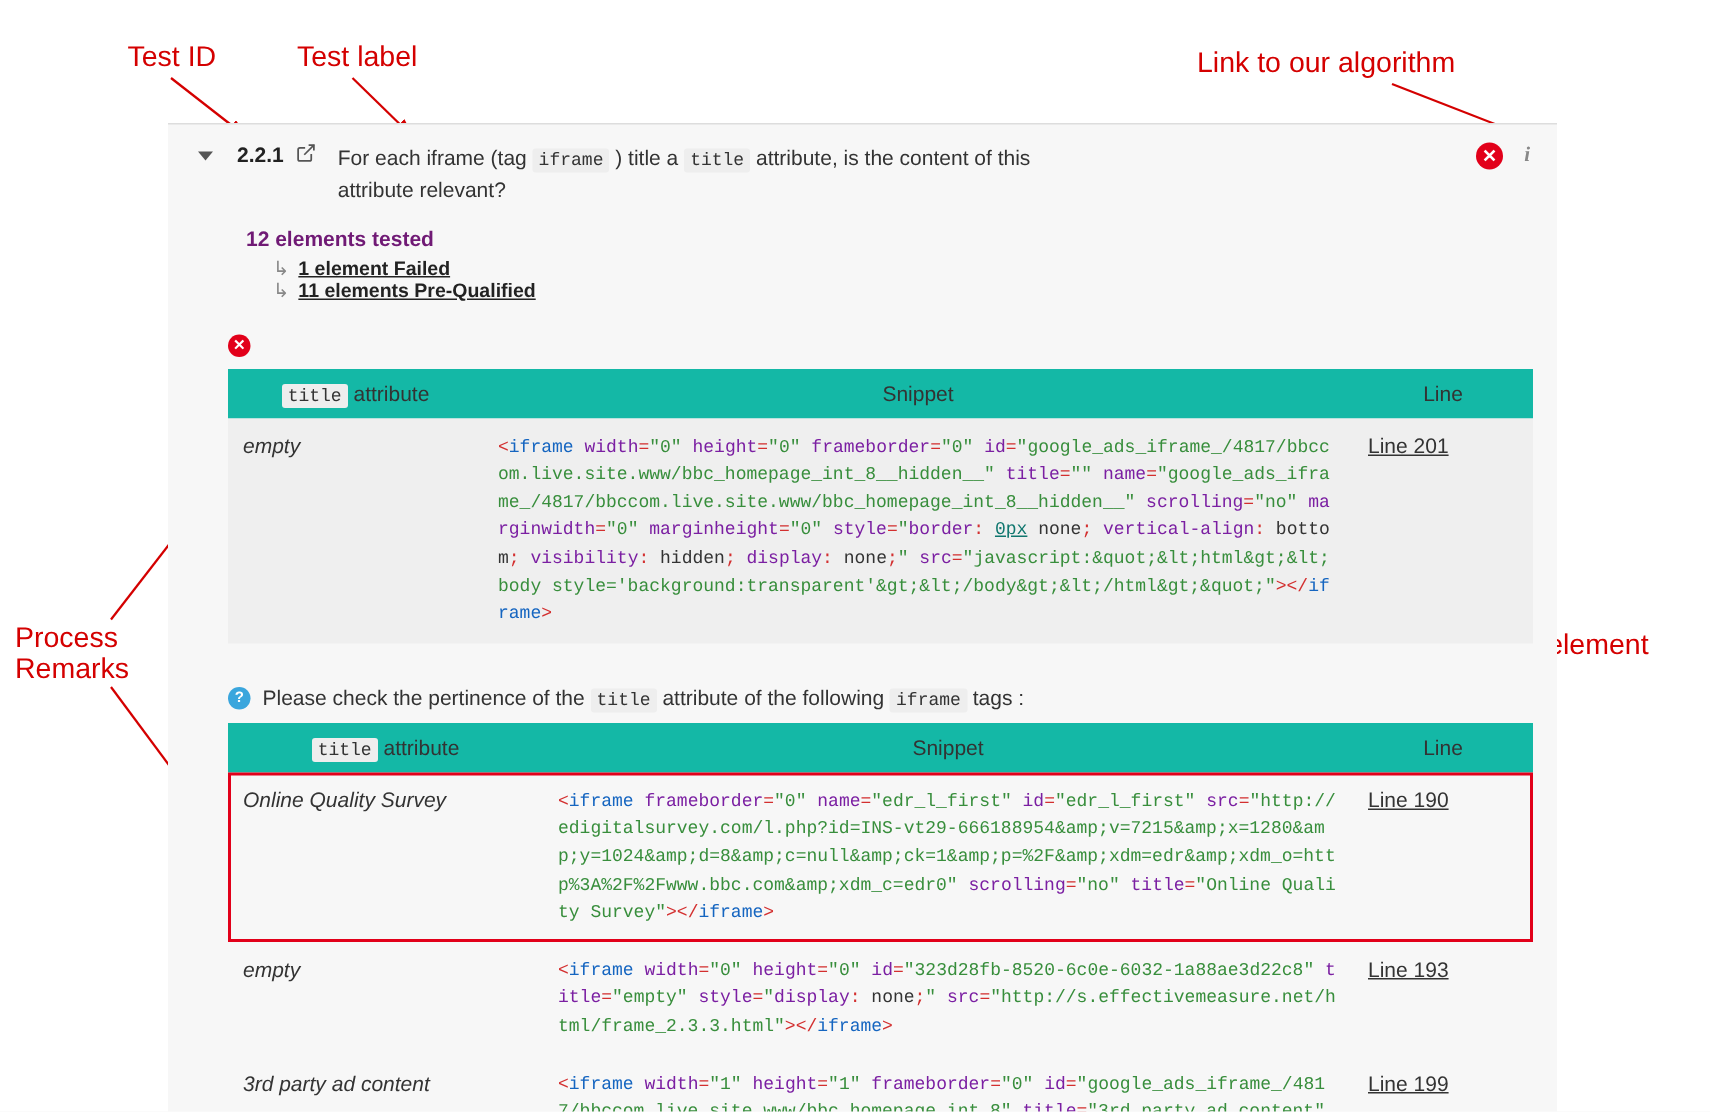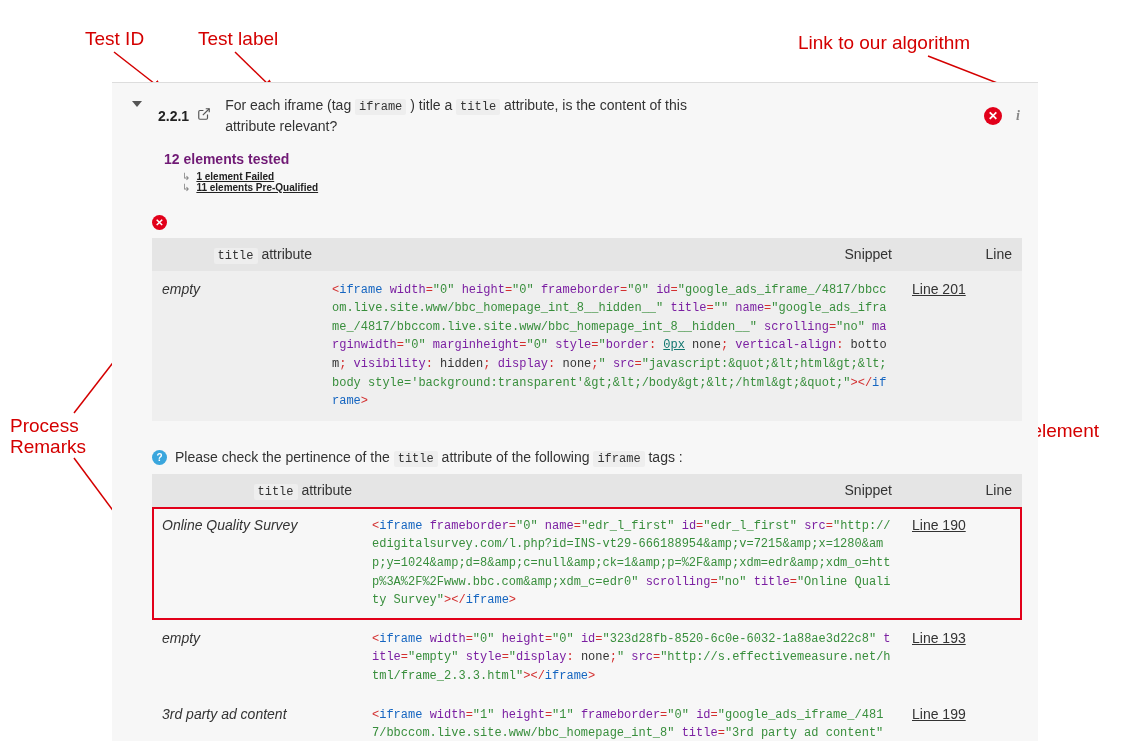--- a/index.html
+++ b/index.html
@@ -23,21 +23,21 @@
   .panel {
     position: absolute;
     left: 112px;
     top: 82px;
     width: 926px;
     background: #f7f7f7;
     border-top: 1px solid #ddd;
   }
   .test-header {
     display: flex;
-    align-items: center;
+    align-items: flex-start;
     padding: 12px 18px 10px 34px;
     position: relative;
   }
   .caret {
     position: absolute;
     left: 20px;
     top: 18px;
     width: 0; height: 0;
     border-left: 5px solid transparent;
     border-right: 5px solid transparent;
@@ -48,36 +48,36 @@
   .external-icon { color:#555; margin-right:14px; display:inline-block; }
   .test-label { color:#333; max-width:480px; line-height:1.45; }
   .header-right { margin-left:auto; display:flex; align-items:center; gap:14px; }
   .fail-icon {
     width:18px;height:18px;border-radius:50%;background:#e2001a;color:#fff;
     display:flex;align-items:center;justify-content:center;font-weight:bold;font-size:12px;
   }
   .info-icon { font-style: italic; font-family:serif; font-weight:bold; color:#888; font-size:14px; }
   .summary { padding: 4px 18px 14px 52px; }
   .summary-line { color:#701a75; font-weight:600; margin-bottom:4px; }
-  .sub-line { margin-left:18px; color:#222; font-size:10px; position:relative; }
+  .sub-line { margin-left:18px; color:#222; font-size:13px; position:relative; }
   .sub-line::before { content:"↳"; color:#888; margin-right:6px; }
   .sub-line .uline { text-decoration:underline; font-weight:600; }
   .remark-block { padding:0 16px 14px 40px; }
   .remark-head { display:flex; align-items:center; gap:8px; margin:8px 0 8px 0; }
   .remark-head .fail-small {
     width:15px;height:15px;border-radius:50%;background:#e2001a;color:#fff;
     display:flex;align-items:center;justify-content:center;font-size:10px;font-weight:bold;
   }
   .remark-head .query-small {
     width:15px;height:15px;border-radius:50%;background:#3aa6dd;color:#fff;
     display:flex;align-items:center;justify-content:center;font-size:10px;font-weight:bold;
   }
   .remark-text { color:#333; }
   table.ev { width:100%; border-collapse:collapse; table-layout:fixed; }
-  table.ev th { text-align:right; background:#e5e5e5; padding:8px 10px; font-weight:500; color:#333; font-size:14px; }
+  table.ev th { text-align:center; background:#14b8a6; padding:8px 10px; font-weight:500; color:#333; font-size:14px; }
   table.ev td { padding:10px; vertical-align:top; color:#333; font-size:14px; }
   .col-title { width:170px; }
   .col-line { width:120px; font-weight:500; text-decoration:underline;margin-top:44px; }
   .snippet { font-family:Consolas,Monaco,"Courier New",monospace; font-size:12px; line-height:1.55; word-break:break-all; }
   .t-tag { color:#1565c0; }
   .t-attr { color:#7b1fa2; }
   .t-punc { color:#d32f2f; }
   .t-str { color:#388e3c; }
   .t-num { color:#0f766e;text-decoration:underline; }
   .row-grey { background:#efefef; }

